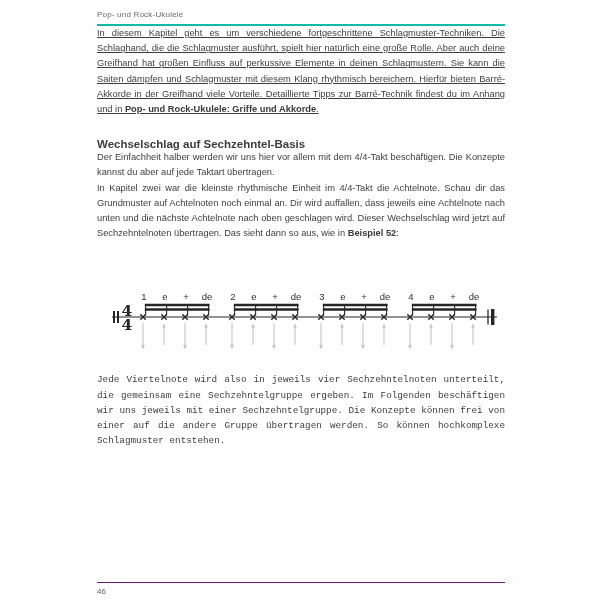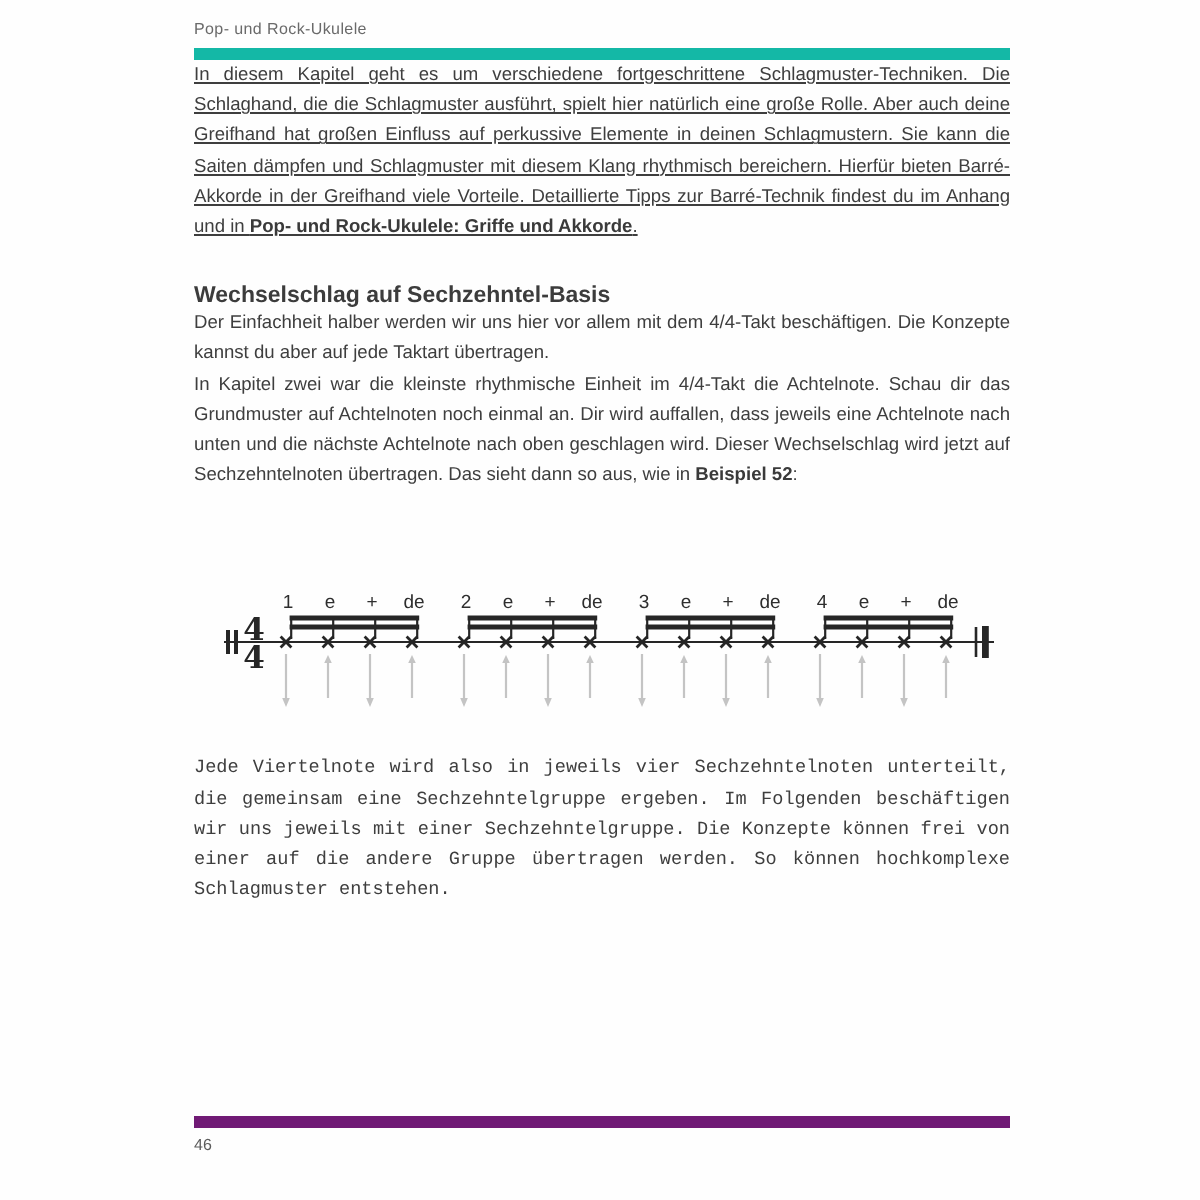--- a/index.html
+++ b/index.html
@@ -2,42 +2,42 @@
 <html><head>
 <meta charset="utf-8">
 <style>
   html,body{margin:0;padding:0;background:#e8e8e8;}
   .page{
     width:600px;height:600px;background:#fefefe;position:relative;overflow:hidden;
     font-family:"Liberation Sans",sans-serif;color:#3e3e3e;margin:0 auto;
   }
   .content{margin:0 95px 0 97px;}
   .running-head{
-    padding-top:10px;padding-bottom:5px;border-bottom:6px solid #14b8a6;
+    padding-top:10px;padding-bottom:5px;border-bottom:2px solid #14b8a6;
     font-size:8px;color:#6a6a6a;letter-spacing:.2px;
   }
   h1.chapter-title{
     margin:21px 0 0 0;font-size:16px;font-weight:bold;color:#3a3a3a;letter-spacing:.1px;
   }
   p.body-par{
     margin:0;font-size:9.3px;line-height:15.2px;text-align:justify;color:#3e3e3e;
   }
   p.body-par b{font-weight:bold;color:#3a3a3a;}
   .mt-intro{margin-top:27px;text-decoration:underline;}
   h2.section-heading{
     margin:21px 0 0 0;font-size:11.5px;font-weight:bold;color:#3c3c3c;
   }
   .mt-p2{margin-top:9px;}
   .mt-p3{margin-top:7px;}
   .mt-p4{margin-top:10px;font-family:Liberation Mono, monospace;}
   .example{position:relative;margin-top:9px;height:122px;}
   .media-icons{position:absolute;left:13px;top:0;display:flex;flex-direction:column;gap:3px;}
   .notation-wrap{position:absolute;left:0;top:39px;}
   .page-footer{
-    position:absolute;left:97px;right:95px;top:558px;border-top:6px solid #701a75;
+    position:absolute;left:97px;right:95px;top:582px;border-top:1px solid #701a75;
     font-size:8px;color:#5c5c5c;padding-top:4px;
   }
 </style>
 </head>
 <body>
 
 <div class="page">
   <div class="content">
 
     <div class="running-head">Pop- und Rock-Ukulele</div>

